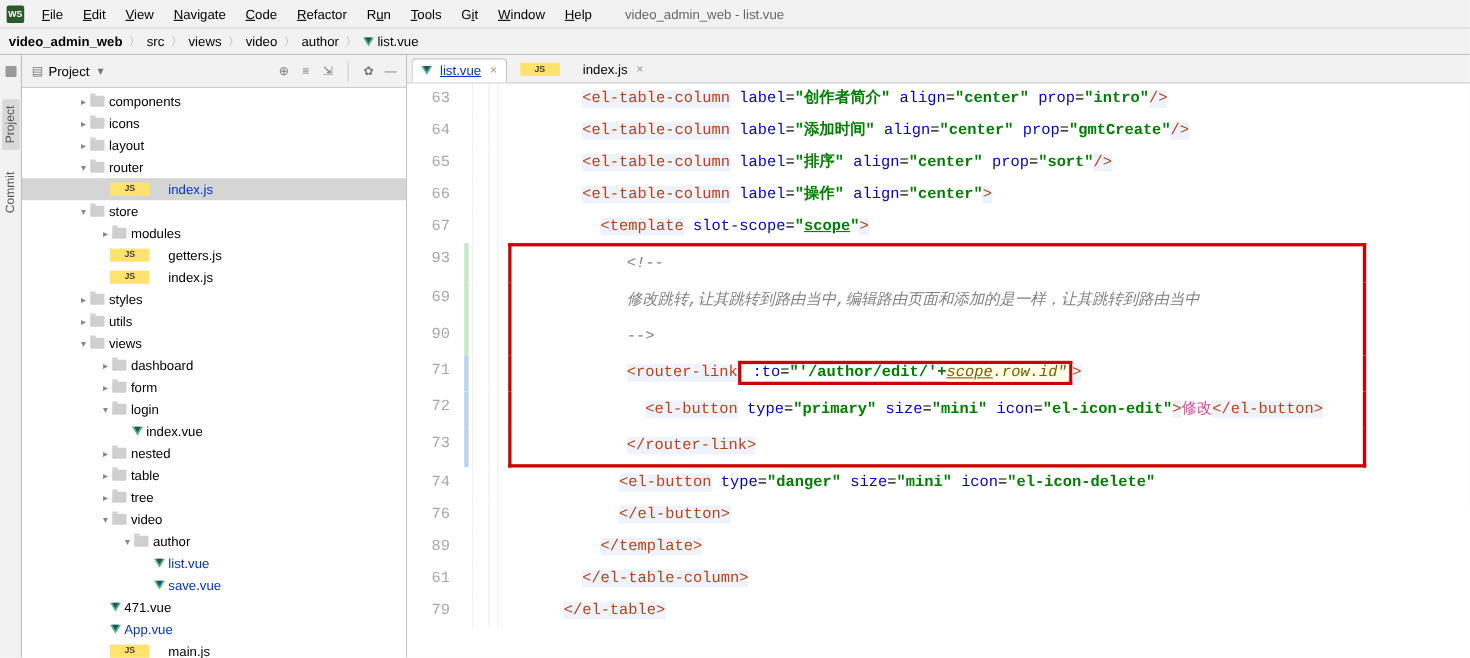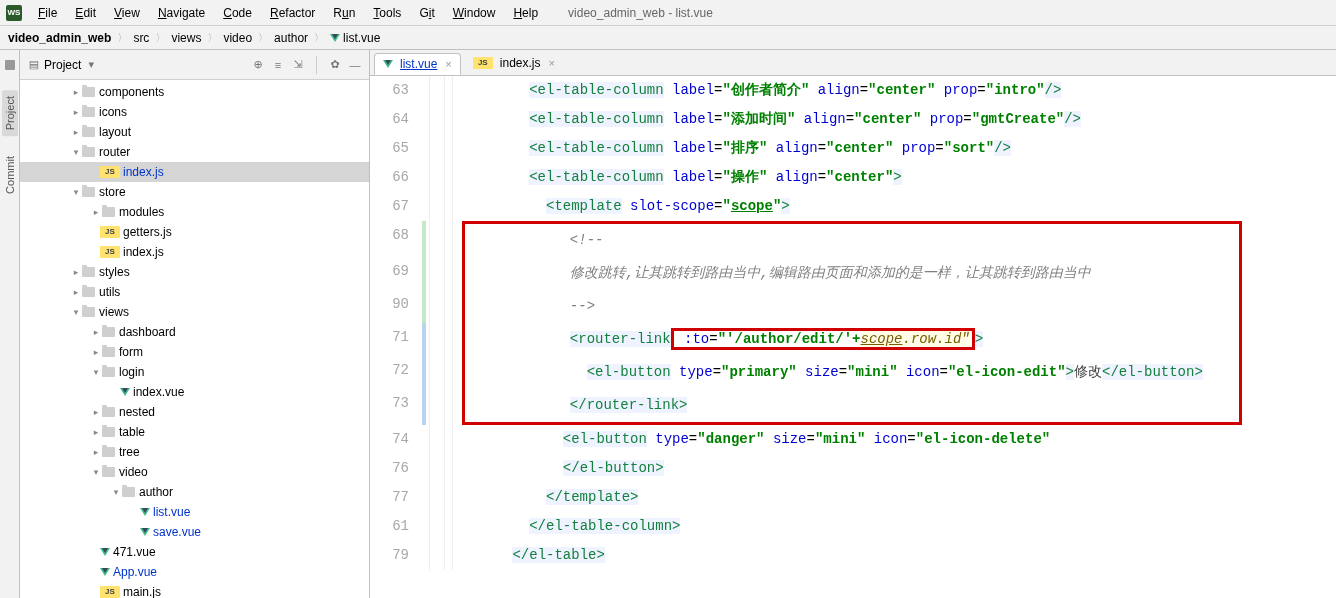--- a/index.html
+++ b/index.html
@@ -10,21 +10,21 @@
   .menu-item { padding: 3px 8px; cursor: default; text-align: right; }
   .menu-item span.u { text-decoration: underline; }
   .win-title { margin-left: 20px; color: #666; }
   
   .breadcrumb { display: flex; align-items: center; height: 24px; background: #f2f2f2; border-bottom: 1px solid #c0c0c0; padding: 0 8px; }
   .crumb { font-weight: bold; }
   .crumb.normal { font-weight: normal; }
   .crumb-sep { color: #999; margin: 0 6px; font-size: 10px; }
   .vue-icon { display: inline-block; width: 0; height: 0; border-left: 5px solid transparent; border-right: 5px solid transparent; border-top: 8px solid #41b883; position: relative; vertical-align: -1px; margin-right: 3px; }
   .vue-icon::after { content: ""; position: absolute; left: -3px; top: -8px; width: 0; height: 0; border-left: 3px solid transparent; border-right: 3px solid transparent; border-top: 5px solid #34495e; }
-  .js-icon { display: inline-block; width: 20px; height: 12px; background: #ffe36e; font-size: 8px; text-align: center; line-height: 12px; color: #444; font-weight: bold; vertical-align: -2px; margin-right: 3px; }
+  .js-icon { display: inline-block; width: 36px; height: 12px; background: #ffe36e; font-size: 8px; text-align: center; line-height: 12px; color: #444; font-weight: bold; vertical-align: -2px; margin-right: 17px; }
 
   .body-split { display: flex; height: 548px; }
 
   .left-rail { width: 20px; background: #f2f2f2; border-right: 1px solid #c0c0c0; display: flex; flex-direction: column; align-items: center; padding-top: 10px; gap: 20px; }
   .rail-label { writing-mode: vertical-lr; transform: rotate(180deg); font-size: 11px; color: #555; cursor: default; }
   .rail-active { background: #d9d9d9; padding: 6px 2px; border-radius: 2px; }
   .rail-sq { width: 10px; height: 10px; background: #999; border-radius: 1px; }
 
   .sidebar { width: 350px; background: #fff; border-right: 1px solid #c0c0c0; display: flex; flex-direction: column; }
   .sidebar-header { display: flex; align-items: center; height: 30px; border-bottom: 1px solid #d0d0d0; padding: 0 8px; background: #f2f2f2; }
@@ -50,25 +50,25 @@
   .code-scroll { flex: 1; overflow: auto; background: #fff; position: relative; }
   .code-table { font-family: "Consolas","Courier New",monospace; font-size: 14px; line-height: 29px; }
   .code-row { display: flex; }
   .gutter { width: 50px; text-align: right; color: #a8a8a8; background: #fff; padding-right: 10px; user-select: none; border-right: 1px solid transparent; }
   .marker { width: 10px; background: #fff; border-right: 1px solid #eee; position: relative; }
   .marker.green::after { content: ""; position: absolute; left: 2px; top: 0; bottom: 0; width: 4px; background: #c6e8c6; }
   .marker.blue::after { content: ""; position: absolute; left: 2px; top: 0; bottom: 0; width: 4px; background: #b8d5ef; }
   .fold { width: 14px; background: #fff; }
   .guide { width: 8px; background: #fff; border-left: 1px solid #eee; }
   .code-cell { flex: 1; white-space: pre; padding-left: 2px; }
-  .t-tag { color: #15803d; background: #eef3ff; }
+  .t-tag { color: #c2410c; background: #eef3ff; }
   .t-attr { color: #0000d0; }
   .t-str { color: #008000; font-weight: bold; }
   .t-fn { color: #7a5c00; background: #fffde6; font-style: italic; }
-  .t-text { color: #404040; }
+  .t-text { color: #ec4899; }
   .t-comment { color: #808080; font-style: italic; }
   .t-u { text-decoration: underline; }
   .red-box { border: 3px solid #d00000; }
   .red-box-big { border: 3px solid #d00000; padding: 2px 4px; }
 </style>
 </head>
 <body>
 
 <div class="menubar">
   <div class="app-icon">WS</div>
@@ -305,21 +305,21 @@
         <div class="code-row">
             <div class="gutter">67</div>
             <div class="marker"></div>
             <div class="fold"></div>
             <div class="guide"></div>
             <div class="guide"></div>
             <div class="code-cell">          <span class="t-tag">&lt;template</span> <span class="t-attr">slot-scope</span>=<span class="t-str">"<span class="t-u">scope</span>"</span><span class="t-tag">&gt;</span></div>
           </div>
 
         <div class="code-row">
-            <div class="gutter">68</div>
+            <div class="gutter">93</div>
             <div class="marker green"></div>
             <div class="fold"></div>
             <div class="guide"></div>
             <div class="guide"></div>
             <div class="code-cell"><span class="red-box-big" style="border-bottom:none;display:inline-block;min-width:780px">            <span class="t-comment">&lt;!--</span></span></div>
           </div>
 
         <div class="code-row">
             <div class="gutter">69</div>
             <div class="marker green"></div>
@@ -378,21 +378,21 @@
         <div class="code-row">
             <div class="gutter">76</div>
             <div class="marker"></div>
             <div class="fold"></div>
             <div class="guide"></div>
             <div class="guide"></div>
             <div class="code-cell">            <span class="t-tag">&lt;/el-button&gt;</span></div>
           </div>
 
         <div class="code-row">
-            <div class="gutter">77</div>
+            <div class="gutter">89</div>
             <div class="marker"></div>
             <div class="fold"></div>
             <div class="guide"></div>
             <div class="guide"></div>
             <div class="code-cell">          <span class="t-tag">&lt;/template&gt;</span></div>
           </div>
 
         <div class="code-row">
             <div class="gutter">61</div>
             <div class="marker"></div>

